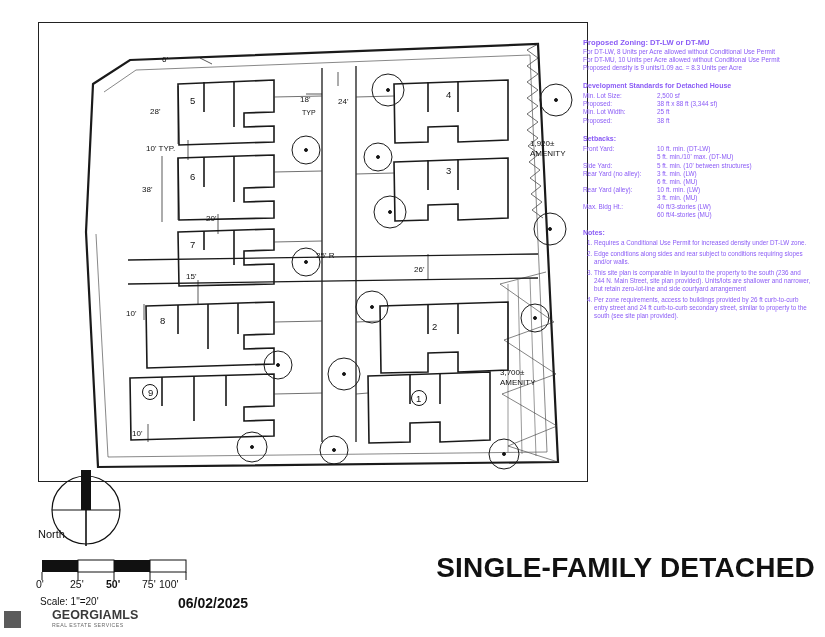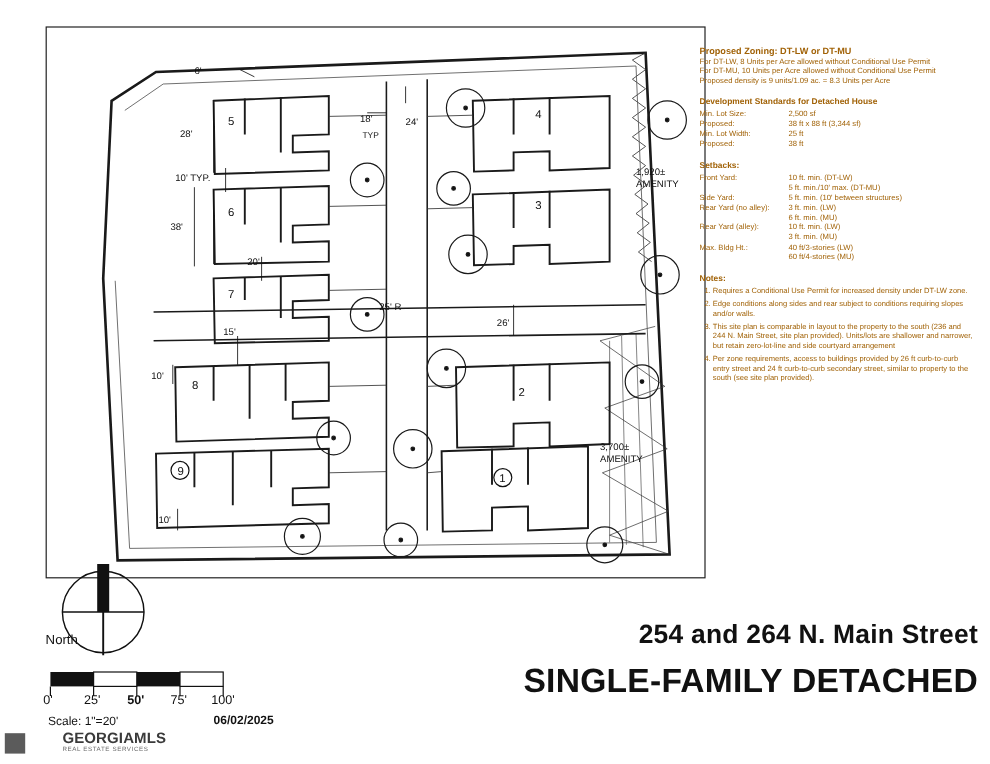--- a/index.html
+++ b/index.html
@@ -9,41 +9,41 @@
     position:relative;overflow:hidden;
   }
   .sheet{position:absolute;left:0;top:0;width:825px;height:637px;background:#fff;}
 
   
   .plan-wrap{position:absolute;left:38px;top:22px;width:548px;height:458px;}
   .plan-border{position:absolute;left:0;top:0;width:548px;height:458px;border:1px solid #222;background:#fff;}
   .plan-svg{position:absolute;left:0;top:0;}
 
   
-  .notes{position:absolute;left:583px;top:38px;width:228px;color:#a16207;}
+  .notes{position:absolute;left:583px;top:38px;width:228px;color:#8b5cf6;}
   .notes .blk{margin-bottom:9px;}
   .notes .ttl{font-weight:bold;font-size:7.6px;line-height:9.6px;}
   .notes .ln{font-size:6.4px;line-height:8.0px;}
   .notes .hd{font-size:7.0px;line-height:9.4px;font-weight:bold;margin-bottom:2px;}
   .kv{display:flex;font-size:6.4px;line-height:8.2px;}
   .kv .k{width:74px;flex:0 0 74px;}
   .kv .v{flex:1;}
   ol.notelist{margin:2px 0 0 0;padding-left:11px;}
   ol.notelist li{font-size:6.3px;line-height:8.0px;margin-bottom:3px;}
 
   
   .north{position:absolute;left:38px;top:462px;width:96px;height:98px;}
   .north-label{position:absolute;left:38px;top:528px;width:96px;font-size:11px;color:#111;}
 
   
   .scalebar{position:absolute;left:34px;top:552px;width:190px;height:62px;}
   .scale-ticks{position:absolute;left:34px;top:578px;width:200px;height:14px;font-size:10.5px;color:#111;}
   .scale-ticks span{position:absolute;top:0;}
   .scale-text{position:absolute;left:40px;top:596px;font-size:10px;color:#111;}
-  .date-text{position:absolute;left:178px;top:595px;font-size:10px;font-weight:bold;color:#111;}
+  .date-text{position:absolute;left:178px;top:595px;font-size:14px;font-weight:bold;color:#111;}
 
   
   .title-addr{position:absolute;left:470px;top:516px;width:345px;text-align:right;
     font-size:22px;font-weight:bold;color:#111;letter-spacing:.2px;}
   .title-main{position:absolute;left:340px;top:552px;width:475px;text-align:right;
     font-size:28px;font-weight:bold;color:#111;letter-spacing:.2px;}
 
   
   .wm{position:absolute;left:0;top:607px;width:132px;height:30px;background:#fff;}
   .wm-row{position:absolute;left:4px;top:609px;display:flex;align-items:center;gap:28px;}
@@ -296,26 +296,25 @@
     <line x1="44" y1="20" x2="44" y2="28" stroke="#111" stroke-width="1"></line>
     <line x1="80" y1="20" x2="80" y2="28" stroke="#111" stroke-width="1"></line>
     <line x1="116" y1="20" x2="116" y2="28" stroke="#111" stroke-width="1"></line>
     <line x1="152" y1="20" x2="152" y2="28" stroke="#111" stroke-width="1"></line>
   </svg>
   <div class="scale-ticks">
     <span style="left:2px;">0'</span>
     <span style="left:36px;">25'</span>
     <span style="left:72px;font-weight:bold;">50'</span>
     <span style="left:108px;">75'</span>
-    <span style="left:142px;text-align:right;">100'</span>
+    <span style="left:125px;text-align:right;">100'</span>
   </div>
   <div class="scale-text">Scale: 1"=20'</div>
   <div class="date-text">06/02/2025</div>
 
-  <div class="title-addr">254 and 264 N. Main Street</div>
   <div class="title-main">SINGLE-FAMILY DETACHED</div>
 
   <div class="wm"></div>
   <div class="wm-row">
     <div class="wm-sq"></div>
     <div class="wm-txt">
       <div class="wm-t1"><span>GEORGIA</span><span>MLS</span></div>
       <div class="wm-t2">REAL ESTATE SERVICES</div>
     </div>
   </div>

